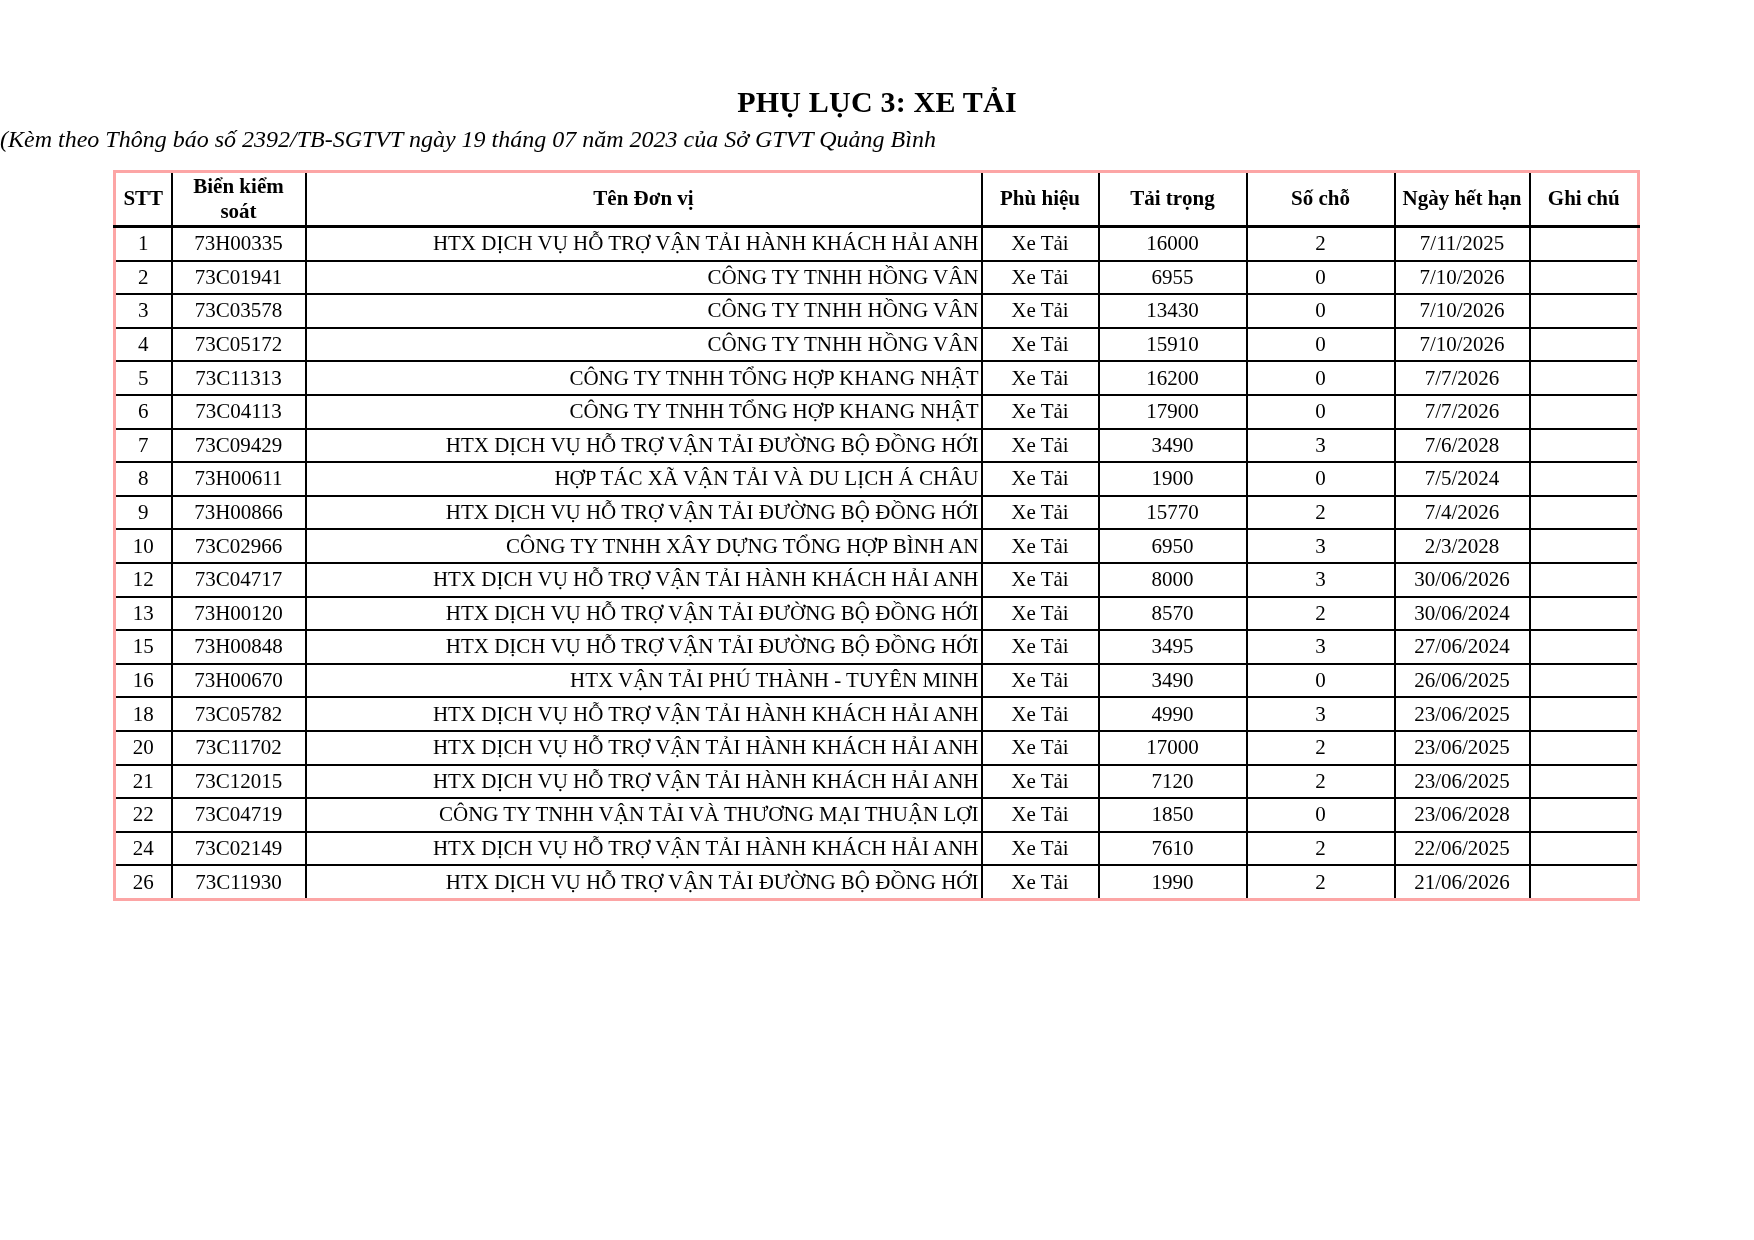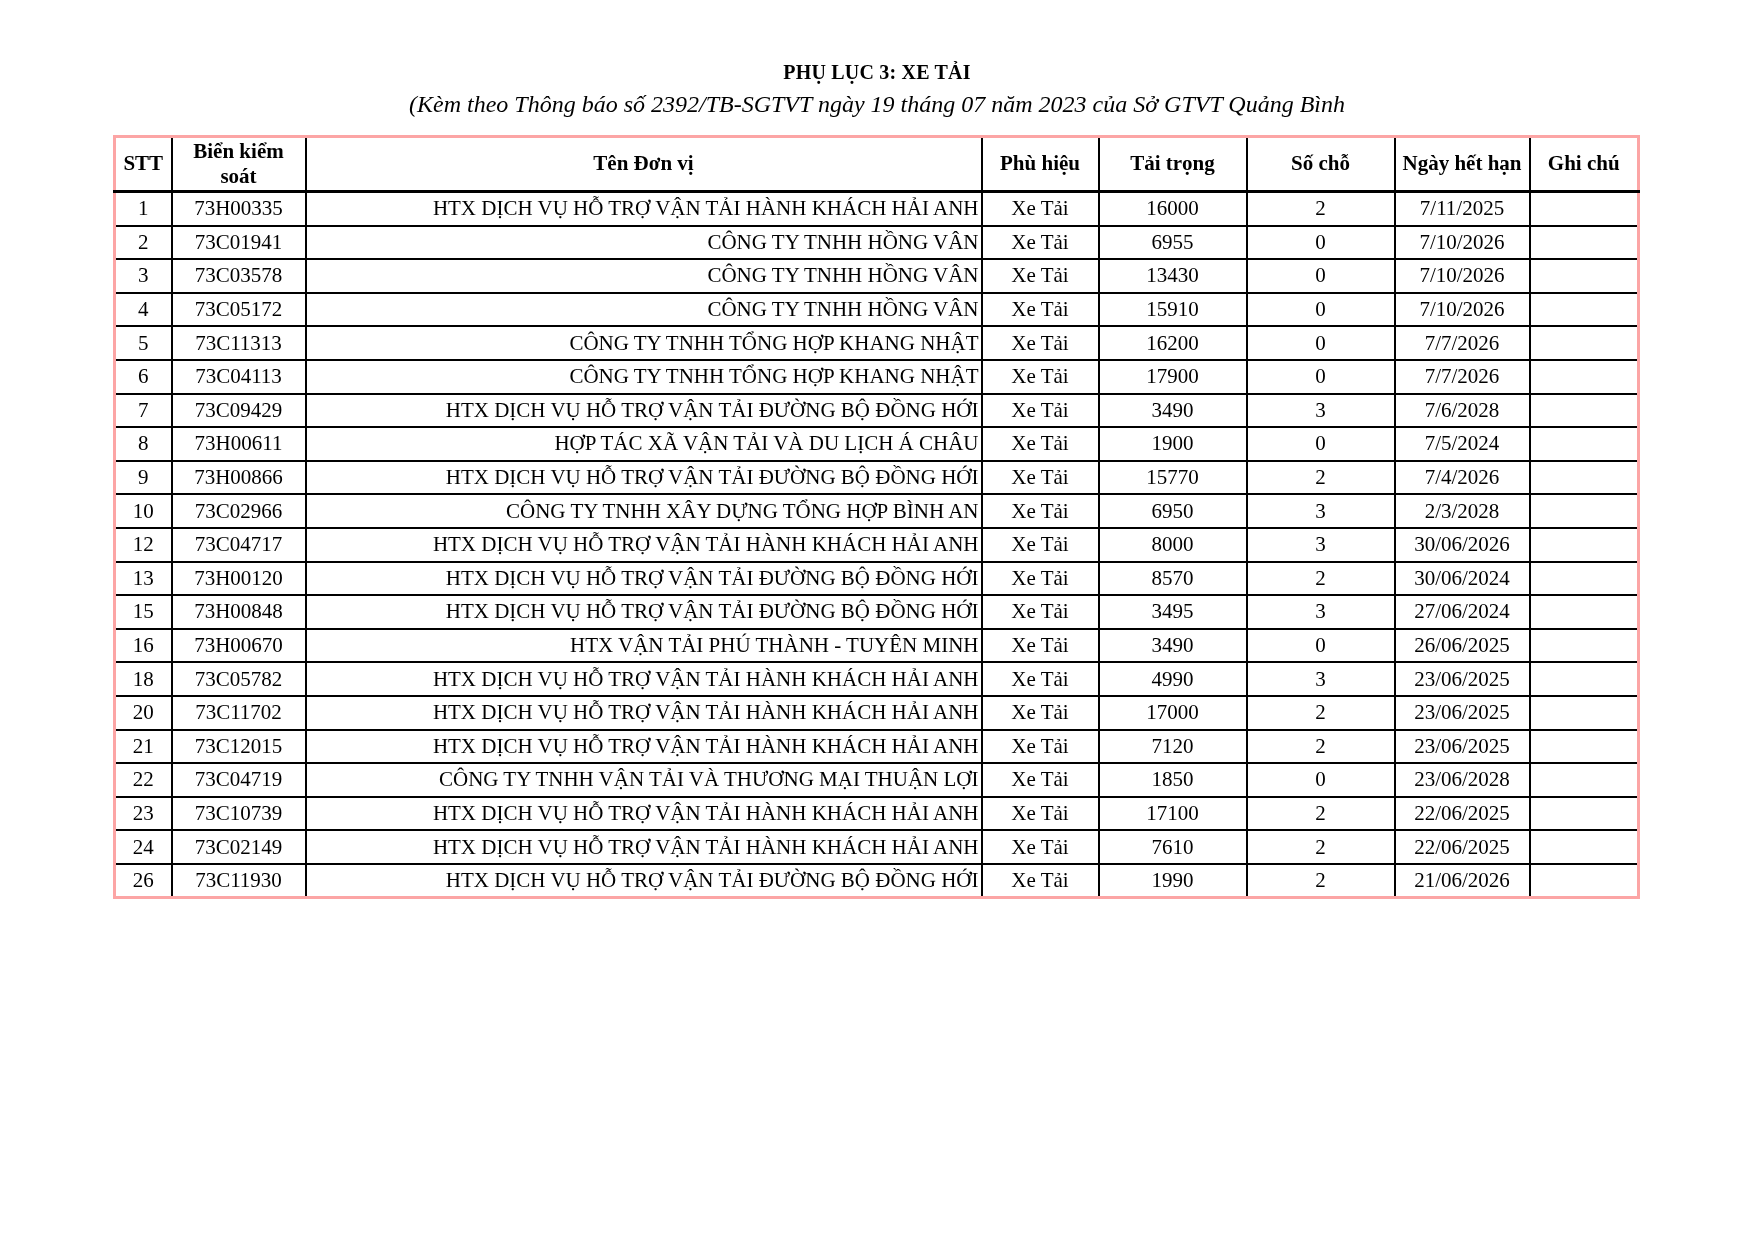--- a/index.html
+++ b/index.html
@@ -11,30 +11,30 @@
   }
   .page {
     position: relative;
     width: 1754px;
     height: 1240px;
     background: #ffffff;
     overflow: hidden;
   }
   .doc-title {
     margin: 0;
-    padding-top: 61px;
+    padding-top: 85px;
     text-align: center;
-    font-size: 20px;
+    font-size: 30px;
     font-weight: bold;
     letter-spacing: 0.2px;
   }
   .doc-subtitle {
     margin: 0;
     padding-top: 7px;
-    text-align: center;
+    text-align: left;
     font-size: 24px;
     font-style: italic;
   }
   table.truck-table {
     border-collapse: collapse;
     table-layout: fixed;
     width: 1524px;
     margin: 17px 0 0 113px;
     border: 3px solid #fca5a5;
   }
@@ -284,30 +284,20 @@
           <td class="col-stt">22</td>
           <td class="col-bien_kiem_soat">73C04719</td>
           <td class="col-ten_don_vi">CÔNG TY TNHH VẬN TẢI VÀ THƯƠNG MẠI THUẬN LỢI</td>
           <td class="col-phu_hieu">Xe Tải</td>
           <td class="col-tai_trong">1850</td>
           <td class="col-so_cho">0</td>
           <td class="col-ngay_het_han">23/06/2028</td>
           <td class="col-ghi_chu"></td>
         </tr>
         <tr>
-          <td class="col-stt">23</td>
-          <td class="col-bien_kiem_soat">73C10739</td>
-          <td class="col-ten_don_vi">HTX DỊCH VỤ HỖ TRỢ VẬN TẢI HÀNH KHÁCH HẢI ANH</td>
-          <td class="col-phu_hieu">Xe Tải</td>
-          <td class="col-tai_trong">17100</td>
-          <td class="col-so_cho">2</td>
-          <td class="col-ngay_het_han">22/06/2025</td>
-          <td class="col-ghi_chu"></td>
-        </tr>
-        <tr>
           <td class="col-stt">24</td>
           <td class="col-bien_kiem_soat">73C02149</td>
           <td class="col-ten_don_vi">HTX DỊCH VỤ HỖ TRỢ VẬN TẢI HÀNH KHÁCH HẢI ANH</td>
           <td class="col-phu_hieu">Xe Tải</td>
           <td class="col-tai_trong">7610</td>
           <td class="col-so_cho">2</td>
           <td class="col-ngay_het_han">22/06/2025</td>
           <td class="col-ghi_chu"></td>
         </tr>
         <tr>

